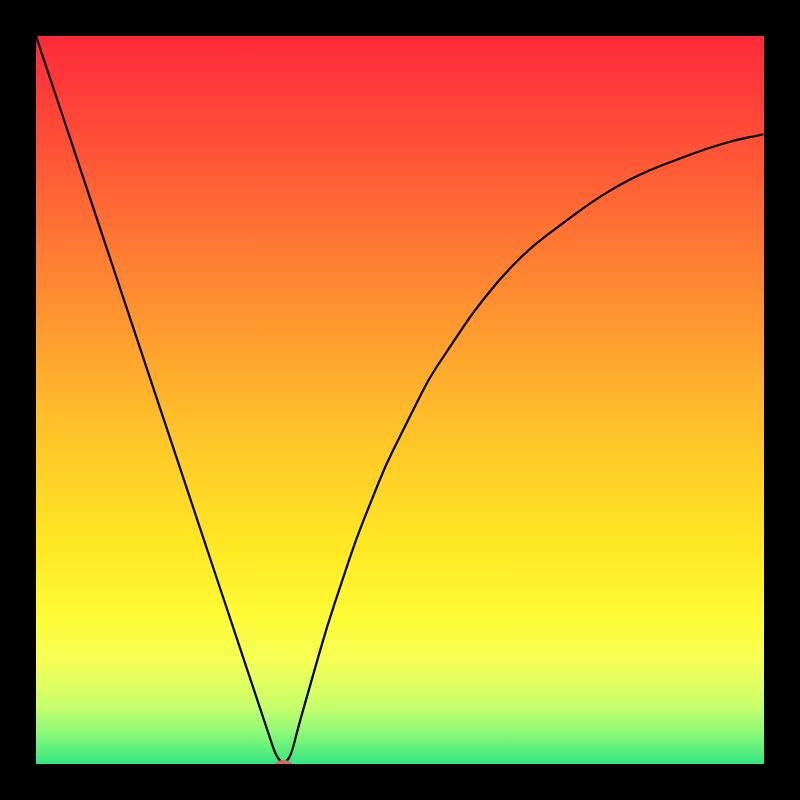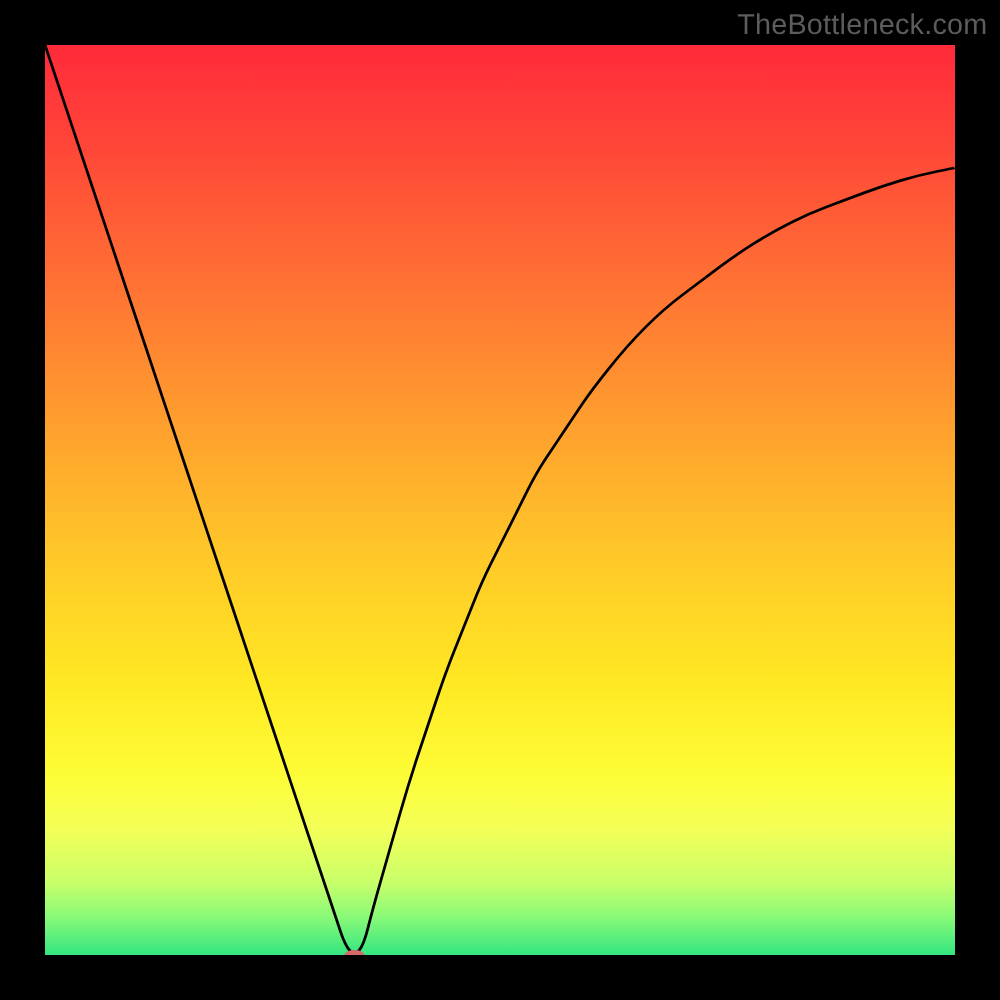--- a/index.html
+++ b/index.html
@@ -33,21 +33,20 @@
     font-weight: 400;
     letter-spacing: 0.2px;
     user-select: none;
   }
   svg { display: block; }
 </style>
 </head>
 <body>
 
 <div class="frame">
-  <div class="watermark">TheBottleneck.com</div>
 
   <div class="plot-area">
     <svg id="chart-svg" width="728" height="728" viewBox="0 0 728 728">
       <defs>
         <linearGradient id="bg-grad" x1="0" y1="0" x2="0" y2="1">
             <stop offset="0.0%" stop-color="#ff2a3a"></stop>
             <stop offset="10.0%" stop-color="#ff4338"></stop>
             <stop offset="25.0%" stop-color="#ff6e34"></stop>
             <stop offset="40.0%" stop-color="#ff9a2f"></stop>
             <stop offset="55.0%" stop-color="#ffc529"></stop>

